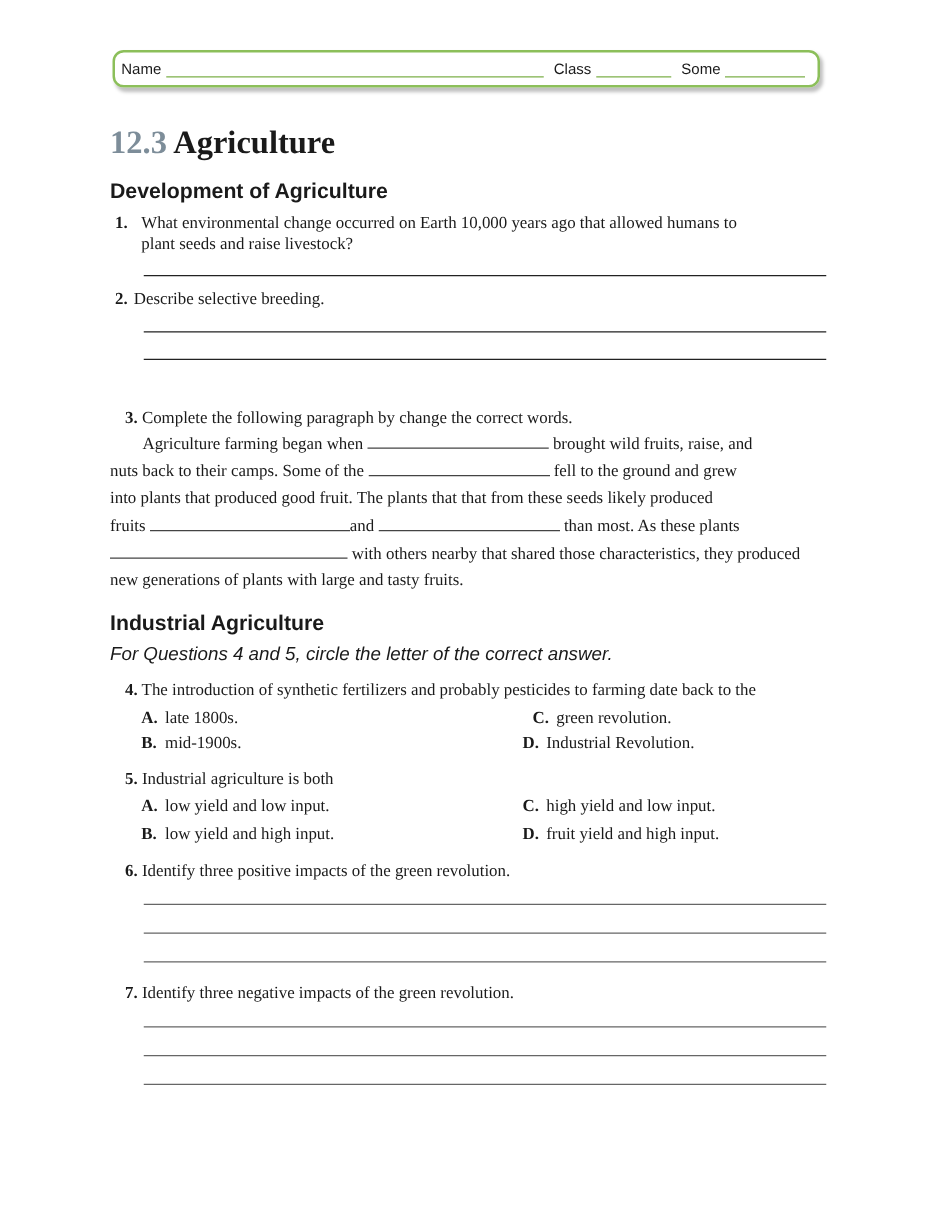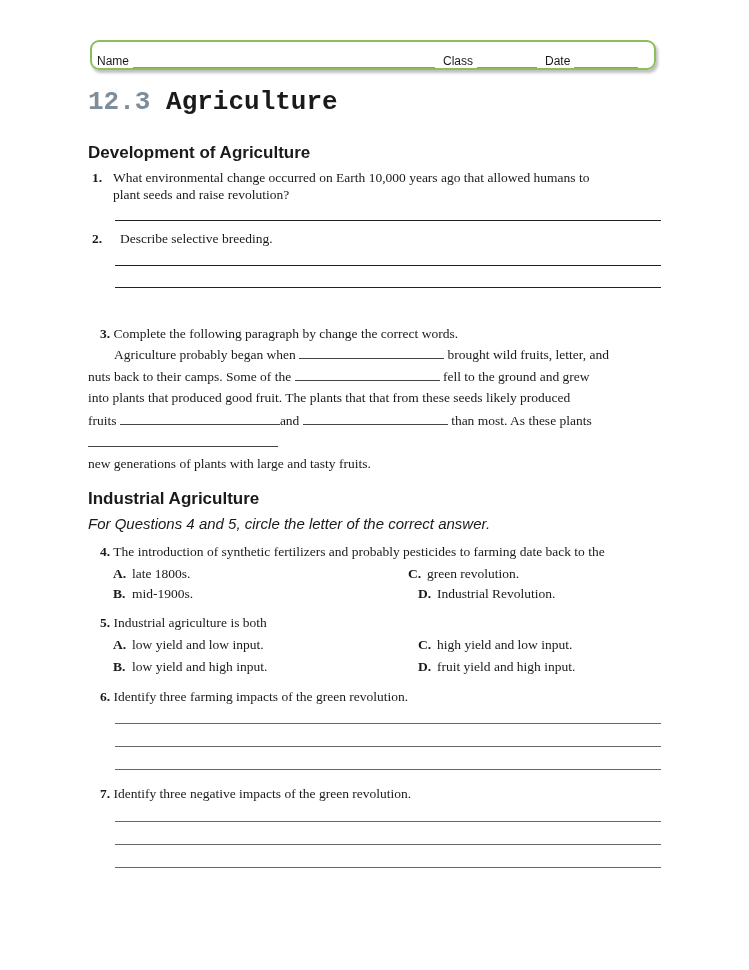--- a/index.html
+++ b/index.html
@@ -3,26 +3,26 @@
 <meta charset="utf-8">
 <style>
   html, body { margin: 0; padding: 0; background: #ffffff; }
   body { width: 749px; height: 970px; position: relative; overflow: hidden; color: #1a1a1a; }
 
   .header-box {
     position: absolute; left: 90px; top: 40px; width: 566px; height: 30px;
     border: 2px solid #8cbf5a; border-radius: 9px;
     box-shadow: 2px 3px 3px rgba(0,0,0,0.25);
     font-family: "Liberation Sans", sans-serif; font-size: 12px;
-    display: flex; align-items: flex-end; padding-left: 5px; box-sizing: border-box;
+    display: flex; align-items: center; padding-left: 5px; box-sizing: border-box;
   }
   .header-box .lbl { margin-right: 4px; }
   .header-box .blank { display: inline-block; border-bottom: 1.5px solid #7db04a; height: 12px; margin-right: 8px; }
 
-  .title { position: absolute; left: 88px; top: 87px; font-family: Liberation Mono, monospace; font-weight: bold; font-size: 26px; }
+  .title { position: absolute; left: 88px; top: 99px; font-family: Liberation Serif, serif; font-weight: bold; font-size: 26px; }
   .title .num { color: #7d8d99; }
   .h2 { position: absolute; left: 88px; font-family: "Liberation Sans", sans-serif; font-weight: bold; font-size: 17px; }
 
   .q { position: absolute; font-family: "Liberation Serif", serif; font-size: 13.5px; line-height: 17px; }
   .q b { font-weight: bold; }
   .line { position: absolute; height: 0; border-top: 1.5px solid #222; }
   .thin { position: absolute; height: 0; border-top: 1px solid #666; }
 
   .para { position: absolute; left: 88px; width: 580px; font-family: "Liberation Serif", serif; font-size: 13.5px; }
   .para .row { position: absolute; left: 0; white-space: nowrap; }
@@ -33,97 +33,98 @@
   .opt b { display: inline-block; width: 19px; }
 </style>
 </head>
 <body>
 
 <div class="header-box">
   <span class="lbl">Name</span>
   <span class="blank" style="width:302px"></span>
   <span class="lbl">Class</span>
   <span class="blank" style="width:60px"></span>
-  <span class="lbl">Date</span>
+  <span class="lbl">Some</span>
   <span class="blank" style="width:64px;margin-right:0"></span>
 </div>
 
 <div class="title">
   <span class="num">12.3</span>
   <span>Agriculture</span>
 </div>
 
 <div class="h2" style="top:143px">Development of Agriculture</div>
 
 <div class="q" style="left:92px;top:169px">
   <b>1.</b>
 </div>
 <div class="q" style="left:113px;top:169px">What environmental change occurred on Earth 10,000 years ago that allowed humans to</div>
-<div class="q" style="left:113px;top:186px">plant seeds and raise revolution?</div>
+<div class="q" style="left:113px;top:186px">plant seeds and raise livestock?</div>
 <div class="line" style="left:115px;top:220px;width:546px"></div>
 
 <div class="q" style="left:92px;top:230px">
   <b>2.</b>
 </div>
-<div class="q" style="left:120px;top:230px">Describe selective breeding.</div>
+<div class="q" style="left:107px;top:230px">Describe selective breeding.</div>
 <div class="line" style="left:115px;top:265px;width:546px"></div>
 <div class="line" style="left:115px;top:287px;width:546px"></div>
 
 <div class="q" style="left:100px;top:325px">
   <b>3.</b>
   <span>Complete the following paragraph by change the correct words.</span>
 </div>
 <div class="para" style="top:346px">
   <div class="row" style="left:26px;top:0">
-    <span>Agriculture probably began when</span>
+    <span>Agriculture farming began when</span>
     <span class="blank-inline" style="width:145px"></span>
-    <span>brought wild fruits, letter, and</span>
+    <span>brought wild fruits, raise, and</span>
   </div>
   <div class="row" style="top:22px">
     <span>nuts back to their camps. Some of the</span>
     <span class="blank-inline" style="width:145px"></span>
     <span>fell to the ground and grew</span>
   </div>
   <div class="row" style="top:44px">into plants that produced good fruit. The plants that that from these seeds likely produced</div>
   <div class="row" style="top:66px">
     <span>fruits</span>
     <span class="blank-inline" style="width:160px"></span><span>and</span>
     <span class="blank-inline" style="width:145px"></span>
     <span>than most. As these plants</span>
   </div>
   <div class="row" style="top:88px">
     <span class="blank-inline" style="width:190px"></span>
+    <span>with others nearby that shared those characteristics, they produced</span>
   </div>
   <div class="row" style="top:110px">new generations of plants with large and tasty fruits.</div>
 </div>
 
 <div class="h2" style="top:489px">Industrial Agriculture</div>
 <div class="inst">For Questions 4 and 5, circle the letter of the correct answer.</div>
 
 <div class="q" style="left:100px;top:543px">
   <b>4.</b>
   <span>The introduction of synthetic fertilizers and probably pesticides to farming date back to the</span>
 </div>
 <div class="opt" style="left:113px;top:566px"><b>A.</b><span>late 1800s.</span></div>
 <div class="opt" style="left:113px;top:586px"><b>B.</b><span>mid-1900s.</span></div>
-<div class="opt" style="left:408px;top:566px"><b>C.</b><span>green revolution.</span></div>
+<div class="opt" style="left:426px;top:566px"><b>C.</b><span>green revolution.</span></div>
 <div class="opt" style="left:418px;top:586px"><b>D.</b><span>Industrial Revolution.</span></div>
 
 <div class="q" style="left:100px;top:614px">
   <b>5.</b>
   <span>Industrial agriculture is both</span>
 </div>
 <div class="opt" style="left:113px;top:637px"><b>A.</b><span>low yield and low input.</span></div>
 <div class="opt" style="left:113px;top:659px"><b>B.</b><span>low yield and high input.</span></div>
 <div class="opt" style="left:418px;top:637px"><b>C.</b><span>high yield and low input.</span></div>
 <div class="opt" style="left:418px;top:659px"><b>D.</b><span>fruit yield and high input.</span></div>
 
 <div class="q" style="left:100px;top:688px">
   <b>6.</b>
-  <span>Identify three farming impacts of the green revolution.</span>
+  <span>Identify three positive impacts of the green revolution.</span>
 </div>
 <div class="thin" style="left:115px;top:723px;width:546px"></div>
 <div class="thin" style="left:115px;top:746px;width:546px"></div>
 <div class="thin" style="left:115px;top:769px;width:546px"></div>
 
 <div class="q" style="left:100px;top:785px">
   <b>7.</b>
   <span>Identify three negative impacts of the green revolution.</span>
 </div>
 <div class="thin" style="left:115px;top:821px;width:546px"></div>

